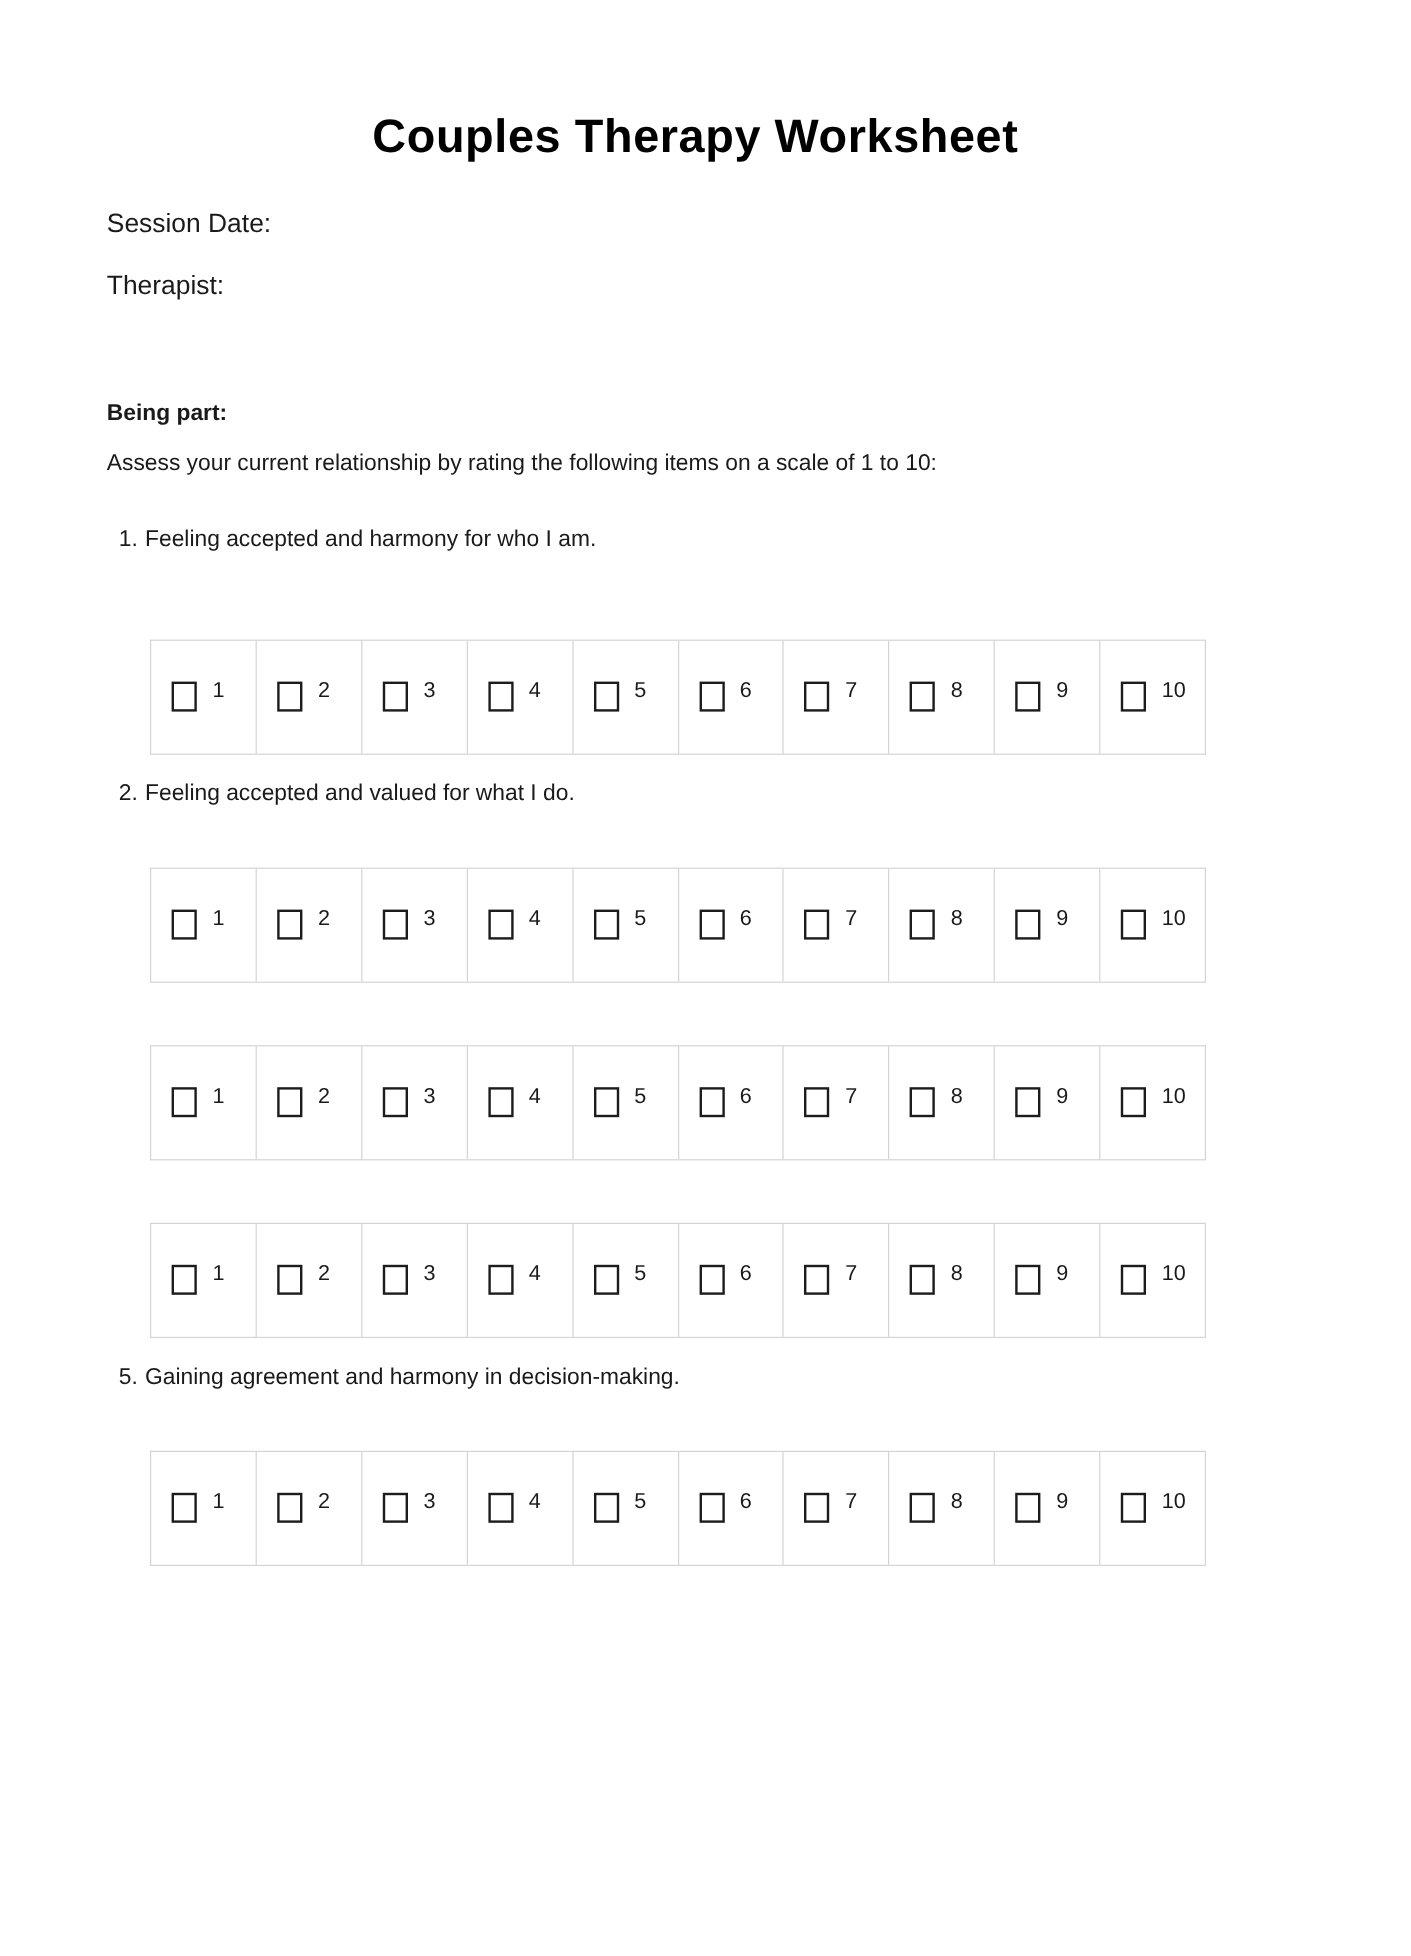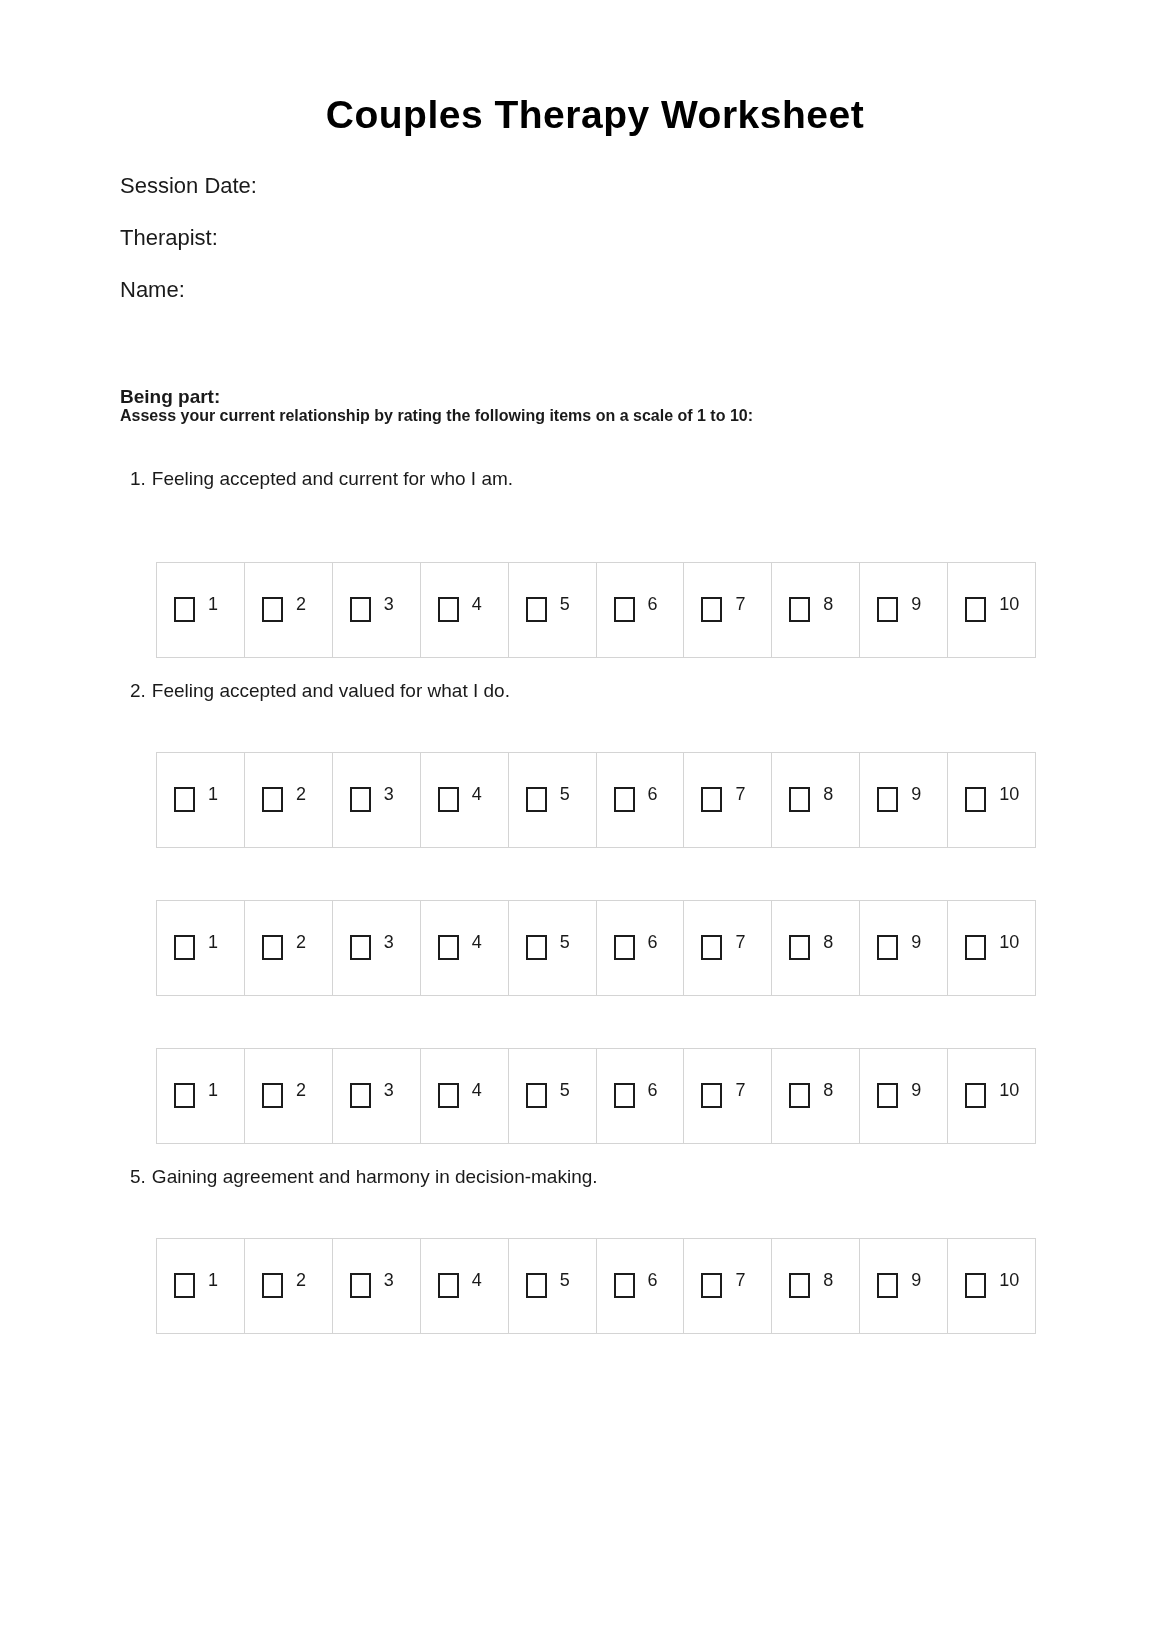--- a/index.html
+++ b/index.html
@@ -10,21 +10,21 @@
   }
   * { box-sizing: border-box; }
   html, body { margin: 0; padding: 0; }
   body {
     width: 1176px;
     height: 1630px;
     background: var(--page-background);
     font-family: "Liberation Sans", sans-serif;
     color: var(--text);
   }
-  .page { padding: 0 106px 0 120px; }
+  .page { padding: 0 106px 0 89px; }
 
   .doc-title {
     margin: 0;
     padding-top: 93px;
     font-size: 39px;
     line-height: 1.15;
     font-weight: bold;
     text-align: center;
     color: #000000;
     letter-spacing: 0.5px;
@@ -38,23 +38,24 @@
   }
   .meta-line:last-child { margin-bottom: 0; }
 
   .section-heading {
     margin-top: 88px;
     font-size: 19px;
     line-height: 19px;
     font-weight: bold;
   }
   .instruction {
-    font-size: 16px;
+    margin-top: 23px;
+    font-size: 19px;
     line-height: 19px;
-    font-weight: bold;
+    font-weight: normal;
   }
 
   .item { margin-top: 23px; }
   .item:first-child { margin-top: 44px; }
   .item-text {
     font-size: 19px;
     line-height: 19px;
     padding-left: 10px;
   }
   .item-number { margin-right: 6px; }
@@ -98,30 +99,29 @@
 </head>
 <body>
 
 <div class="page">
 
   <h1 class="doc-title">Couples Therapy Worksheet</h1>
 
   <div class="meta">
     <div class="meta-line">Session Date:</div>
     <div class="meta-line">Therapist:</div>
-    <div class="meta-line">Name:</div>
   </div>
 
   <div class="section-heading">Being part:</div>
   <div class="instruction">Assess your current relationship by rating the following items on a scale of 1 to 10:</div>
 
   <div id="items">
   <div class="item">
     <div class="item-text">
-      <span class="item-number">1.</span><span>Feeling accepted and current for who I am.</span>
+      <span class="item-number">1.</span><span>Feeling accepted and harmony for who I am.</span>
     </div>
     <div class="rating-table">
           <div class="cell">
             <span class="checkbox"></span>
             <span class="num">1</span>
           </div>
           <div class="cell">
             <span class="checkbox"></span>
             <span class="num">2</span>
           </div>

